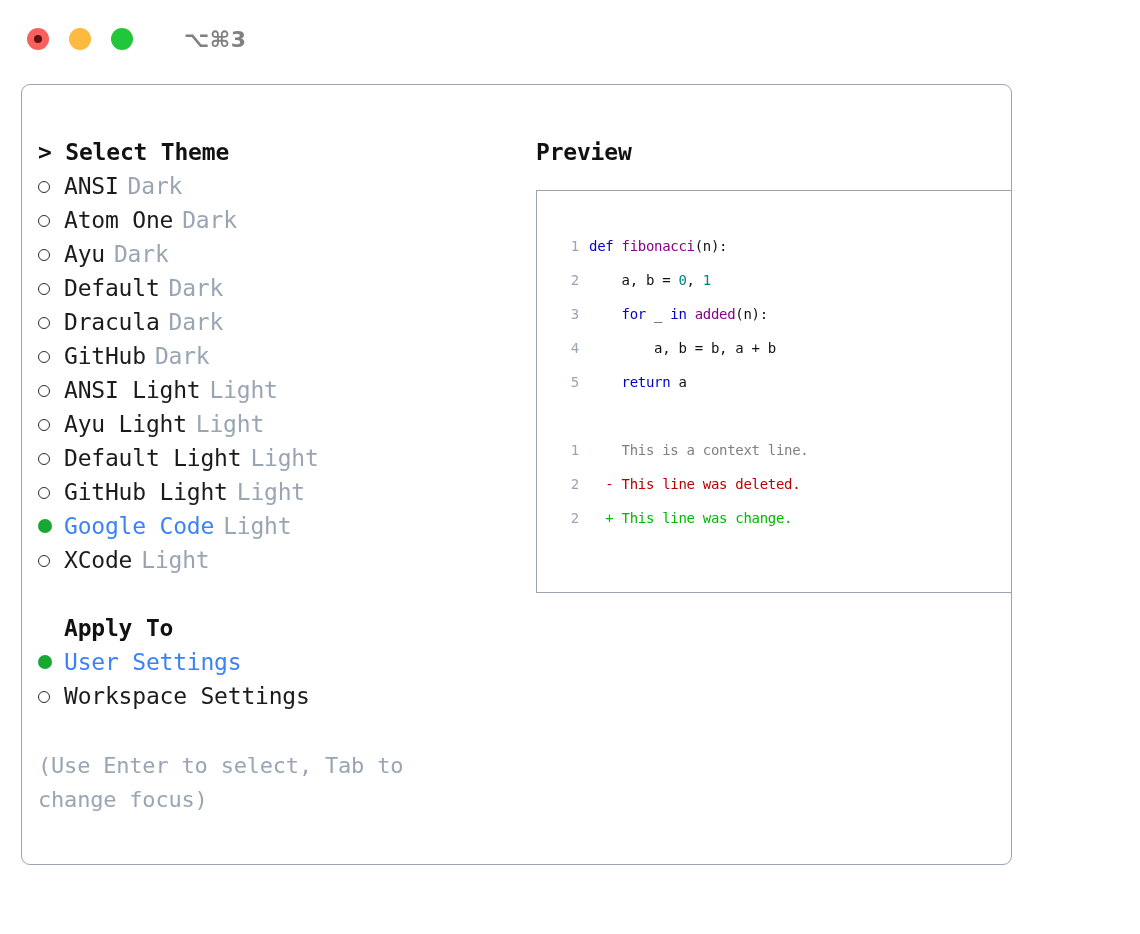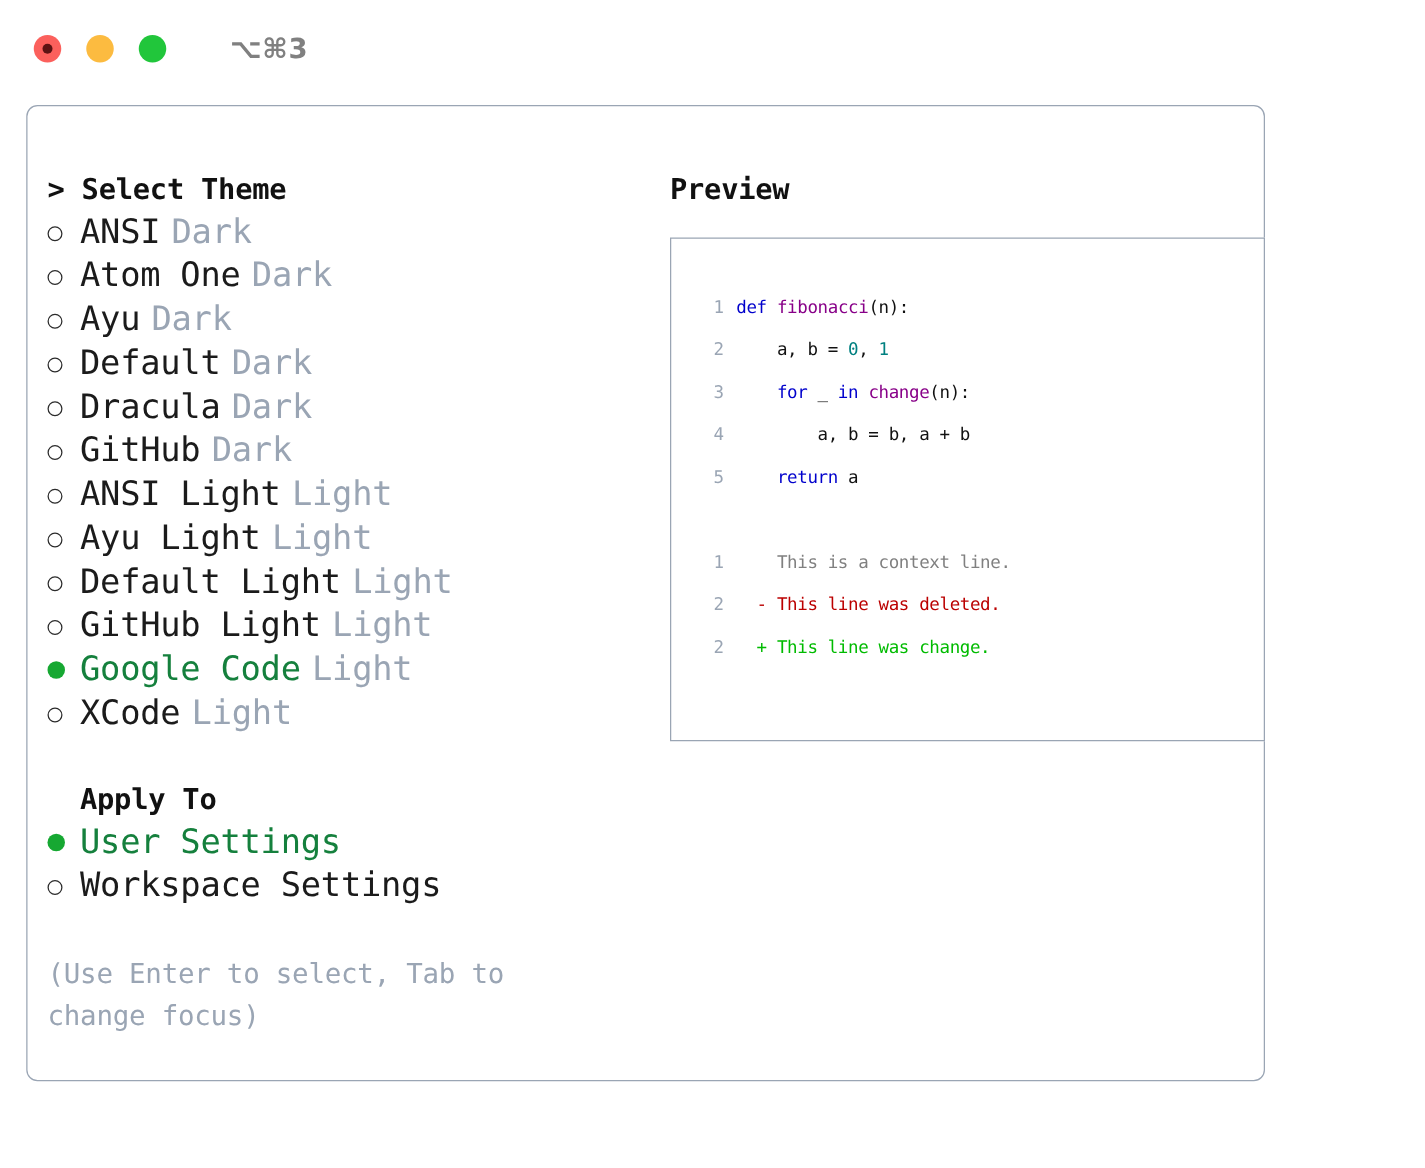--- a/index.html
+++ b/index.html
@@ -88,21 +88,21 @@
   .prompt-row {
     font-size: 23px;
     font-weight: bold;
     color: #111111;
     line-height: 34px;
     white-space: pre;
     letter-spacing: -0.2px;
   }
 
   .opt-row {
-    font-size: 27px;
+    font-size: 23px;
     line-height: 34px;
     white-space: pre;
     color: #1b1b1b;
     letter-spacing: -0.2px;
     display: flex;
     align-items: baseline;
   }
   .marker {
     display: inline-block;
     width: 26px;
@@ -126,21 +126,21 @@
   .bullet.on::before {
     content: "";
     display: inline-block;
     width: 14px;
     height: 14px;
     background: #16a832;
     border-radius: 50%;
     box-sizing: border-box;
   }
   .opt-label { color: #1b1b1b; }
-  .opt-row.selected .opt-label { color: #15803d; }
+  .opt-row.selected .opt-label { color: #3b82f6; }
   .opt-badge {
     color: #9aa5b4;
     margin-left: 9px;
   }
 
   .section-gap { height: 34px; }
 
   .section-head {
     font-size: 23px;
     font-weight: bold;
@@ -256,21 +256,21 @@
       <div class="hint">(Use Enter to select, Tab to change focus)</div>
     </div>
 
     <div class="right-col">
       <div class="preview-title">Preview</div>
 
       <div class="preview-box">
         <div id="code-block">
             <div class="code-line"><span class="ln">1</span><span class="tok-kw">def</span><span class="tok-p"> </span><span class="tok-fn">fibonacci</span><span class="tok-p">(n):</span></div>
             <div class="code-line"><span class="ln">2</span><span class="tok-txt">    a, b = </span><span class="tok-num">0</span><span class="tok-txt">, </span><span class="tok-num">1</span></div>
-            <div class="code-line"><span class="ln">3</span><span class="tok-txt">    </span><span class="tok-kw">for</span><span class="tok-txt"> _ </span><span class="tok-kw">in</span><span class="tok-txt"> </span><span class="tok-fn">change</span><span class="tok-p">(n):</span></div>
+            <div class="code-line"><span class="ln">3</span><span class="tok-txt">    </span><span class="tok-kw">for</span><span class="tok-txt"> _ </span><span class="tok-kw">in</span><span class="tok-txt"> </span><span class="tok-fn">added</span><span class="tok-p">(n):</span></div>
             <div class="code-line"><span class="ln">4</span><span class="tok-txt">        a, b = b, a + b</span></div>
             <div class="code-line"><span class="ln">5</span><span class="tok-txt">    </span><span class="tok-kw">return</span><span class="tok-txt"> a</span></div>
           </div>
         <div class="diff-gap"></div>
         <div id="diff-block">
             <div class="code-line"><span class="ln">1</span><span class="diff-ctx">    This is a context line.</span></div>
             <div class="code-line"><span class="ln">2</span><span class="diff-del">  - This line was deleted.</span></div>
             <div class="code-line"><span class="ln">2</span><span class="diff-add">  + This line was change.</span></div>
           </div>
       </div>

